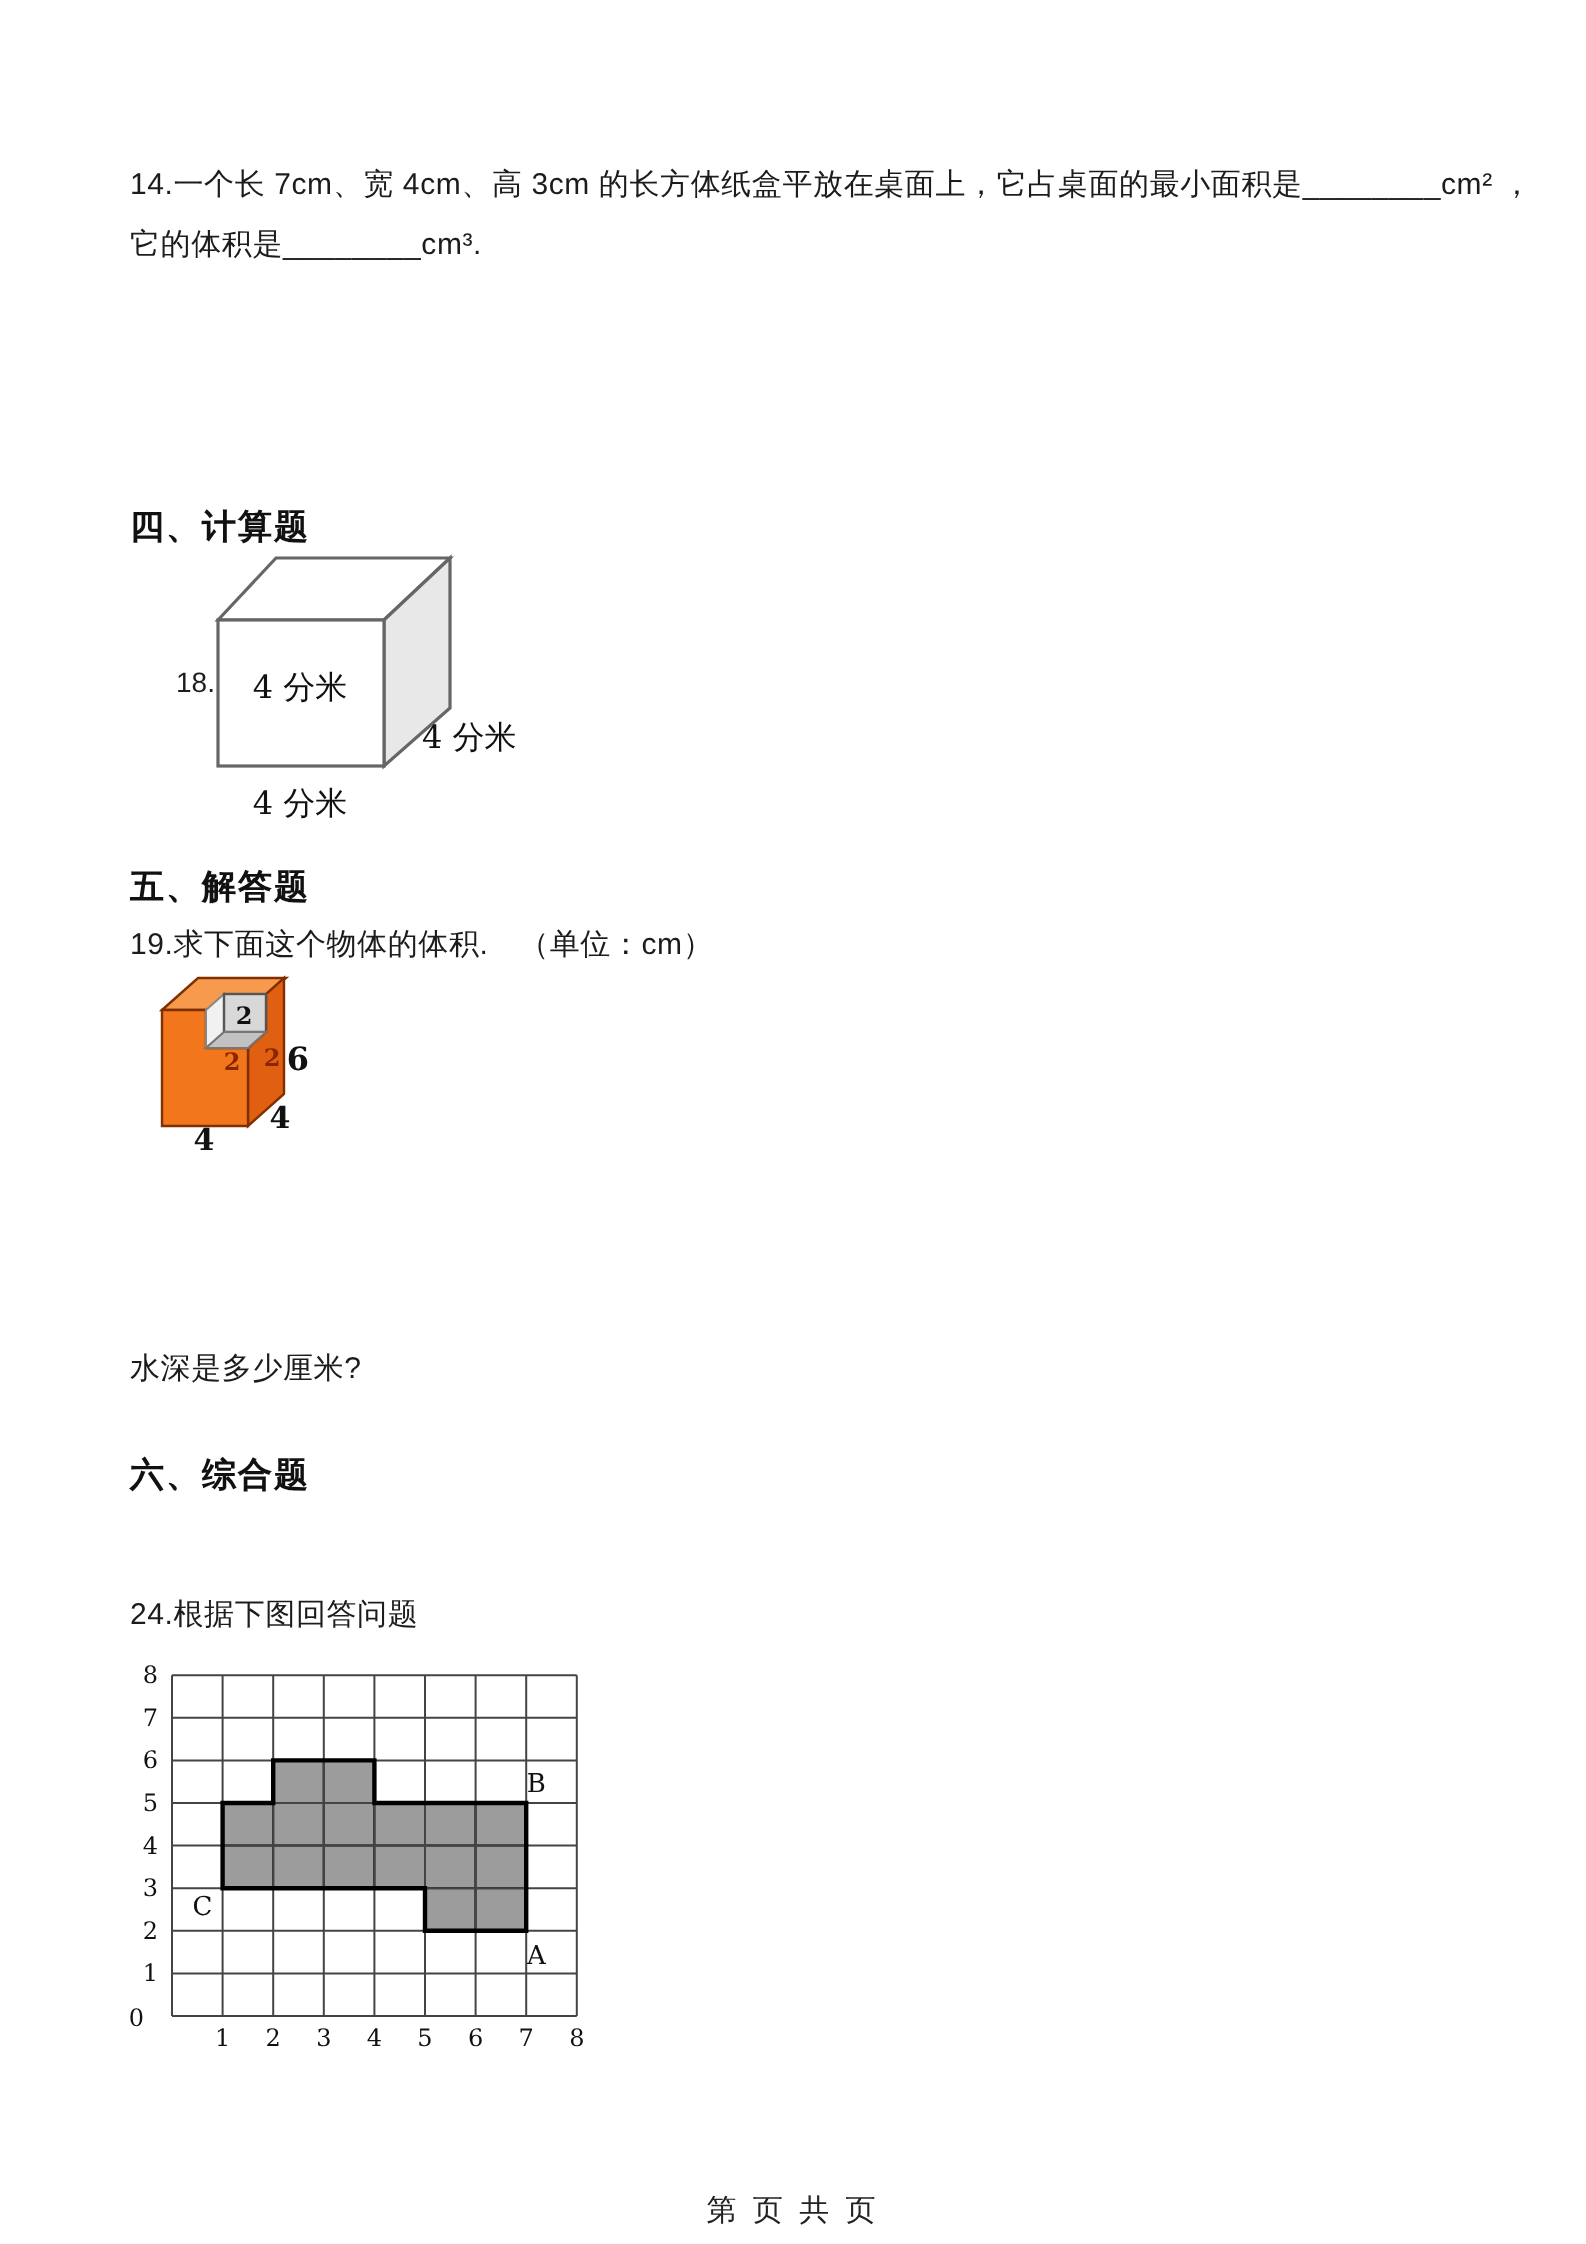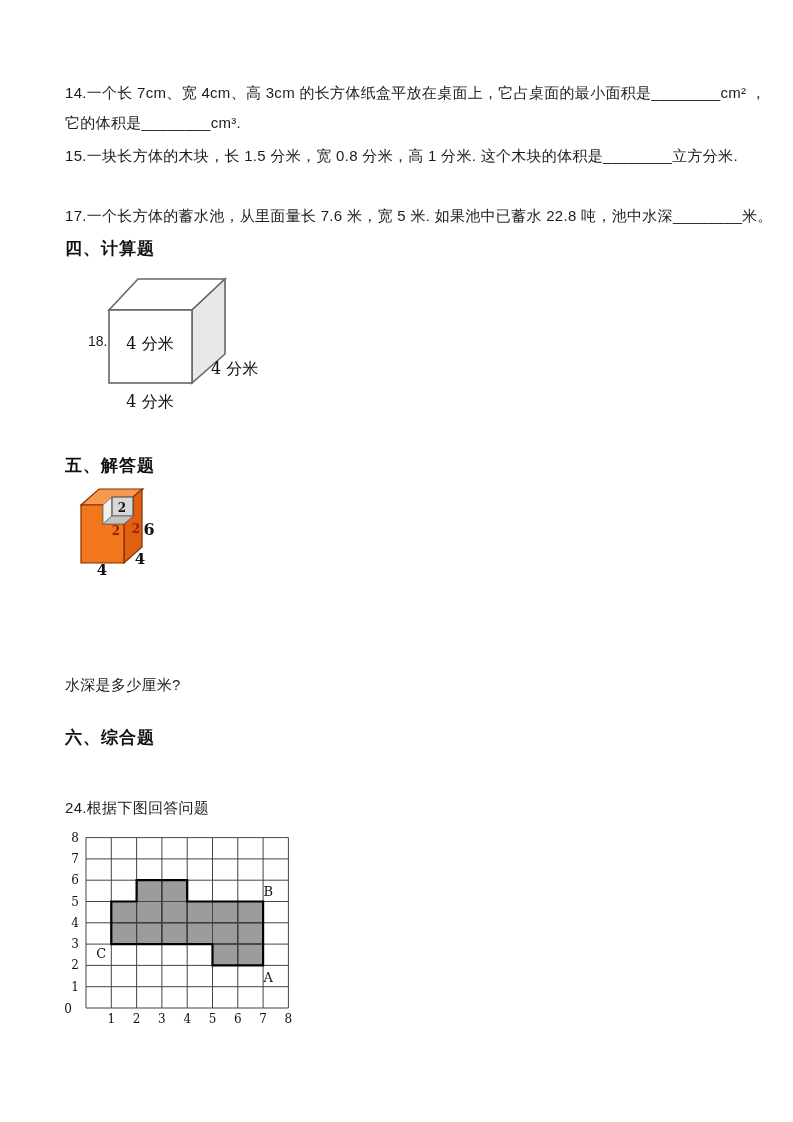--- a/index.html
+++ b/index.html
@@ -23,36 +23,35 @@
     text-align:center; font-size:15px; color:#222; letter-spacing:2px;
   }
 </style>
 </head>
 <body>
 
 <div class="page">
 
   <div class="line" style="top:84px">14.一个长 7cm、宽 4cm、高 3cm 的长方体纸盒平放在桌面上，它占桌面的最小面积是________cm² ，</div>
   <div class="line" style="top:114px">它的体积是________cm³.</div>
-  <div class="line" style="top:147px">15.一块长方体的木块，长 1.5 分米，宽 0.8 分米，高 1 分米. 这个木块的体积是________立方分米.</div>
-  <div class="line" style="top:207px">17.一个长方体的蓄水池，从里面量长 7.6 米，宽 5 米. 如果池中已蓄水 22.8 吨，池中水深________米。</div>
 
-  <div class="section-heading" style="top:237px">四、计算题</div>
+  <div class="section-heading" style="top:252px">四、计算题</div>
 
   <div class="fig-number" style="left:68px; top:333px">18.</div>
   <svg class="figure" style="left:95px; top:270px" width="195" height="152" viewBox="0 0 195 152">
     <polygon points="14,40 43,9 130,9 97,40" fill="#ffffff" stroke="#666666" stroke-width="1.6"></polygon>
     <polygon points="97,40 130,9 130,84 97,113" fill="#e8e8e8" stroke="#666666" stroke-width="1.6"></polygon>
     <rect x="14" y="40" width="83" height="73" fill="#ffffff" stroke="#666666" stroke-width="1.6"></rect>
     <text x="55" y="79" text-anchor="middle" font-size="16" fill="#111">4 分米</text>
     <text x="116" y="104" text-anchor="start" font-size="16" fill="#111">4 分米</text>
     <text x="55" y="137" text-anchor="middle" font-size="16" fill="#111">4 分米</text>
   </svg>
 
-  <div class="section-heading" style="top:454px">五、解答题</div>
+  <div class="section-heading" style="top:432px">五、解答题</div>
+  <div class="line" style="top:464px">19.求下面这个物体的体积.　（单位：cm）</div>
 
   <svg class="figure" style="left:73px; top:483px" width="100" height="105" viewBox="0 0 100 105">
     <polygon points="8,22 26,6 70,6 51,22" stroke-width="1.2" fill="#f79a4e" stroke="#803000"></polygon>
     <polygon points="51,41 60,33 60,14 69,6 69,64 51,80" stroke-width="1.2" fill="#e05f10" stroke="#803000"></polygon>
     <polygon points="8,22 30,22 30,41 51,41 51,80 8,80" stroke-width="1.2" fill="#f2761b" stroke="#803000"></polygon>
     <polygon points="30,22 39,14 39,33 30,41" stroke="#888" stroke-width="1" fill="#f1f1f1"></polygon>
     <rect x="39" y="14" width="21" height="19" stroke="#555" stroke-width="1.2" fill="#d8d8d8"></rect>
     <polygon points="30,41 39,33 60,33 51,41" stroke="#777" stroke-width="1" fill="#c2c2c2"></polygon>
     <text x="49" y="29" text-anchor="middle" font-size="12" font-weight="bold" fill="#111">2</text>
     <text x="43" y="52" text-anchor="middle" font-size="12" font-weight="bold" fill="#8b2500">2</text>
@@ -118,14 +117,15 @@
       <text x="21" y="77.5" text-anchor="end" font-size="12" fill="#111">5</text>
       <text x="21" y="56.19999999999999" text-anchor="end" font-size="12" fill="#111">6</text>
       <text x="21" y="34.900000000000006" text-anchor="end" font-size="12" fill="#111">7</text>
       <text x="21" y="13.599999999999994" text-anchor="end" font-size="12" fill="#111">8</text>
       <text x="14" y="185" text-anchor="end" font-size="12" fill="#111">0</text>
       <text x="210.16" y="154.18" text-anchor="middle" font-size="13" fill="#111">A</text>
       <text x="210.16" y="67.91499999999999" text-anchor="middle" font-size="13" fill="#111">B</text>
       <text x="43.18" y="129.685" text-anchor="middle" font-size="13" fill="#111">C</text>
     </svg>
 
+  <div class="footer">第 页 共 页</div>
 
 </div>
 
 </body></html>

